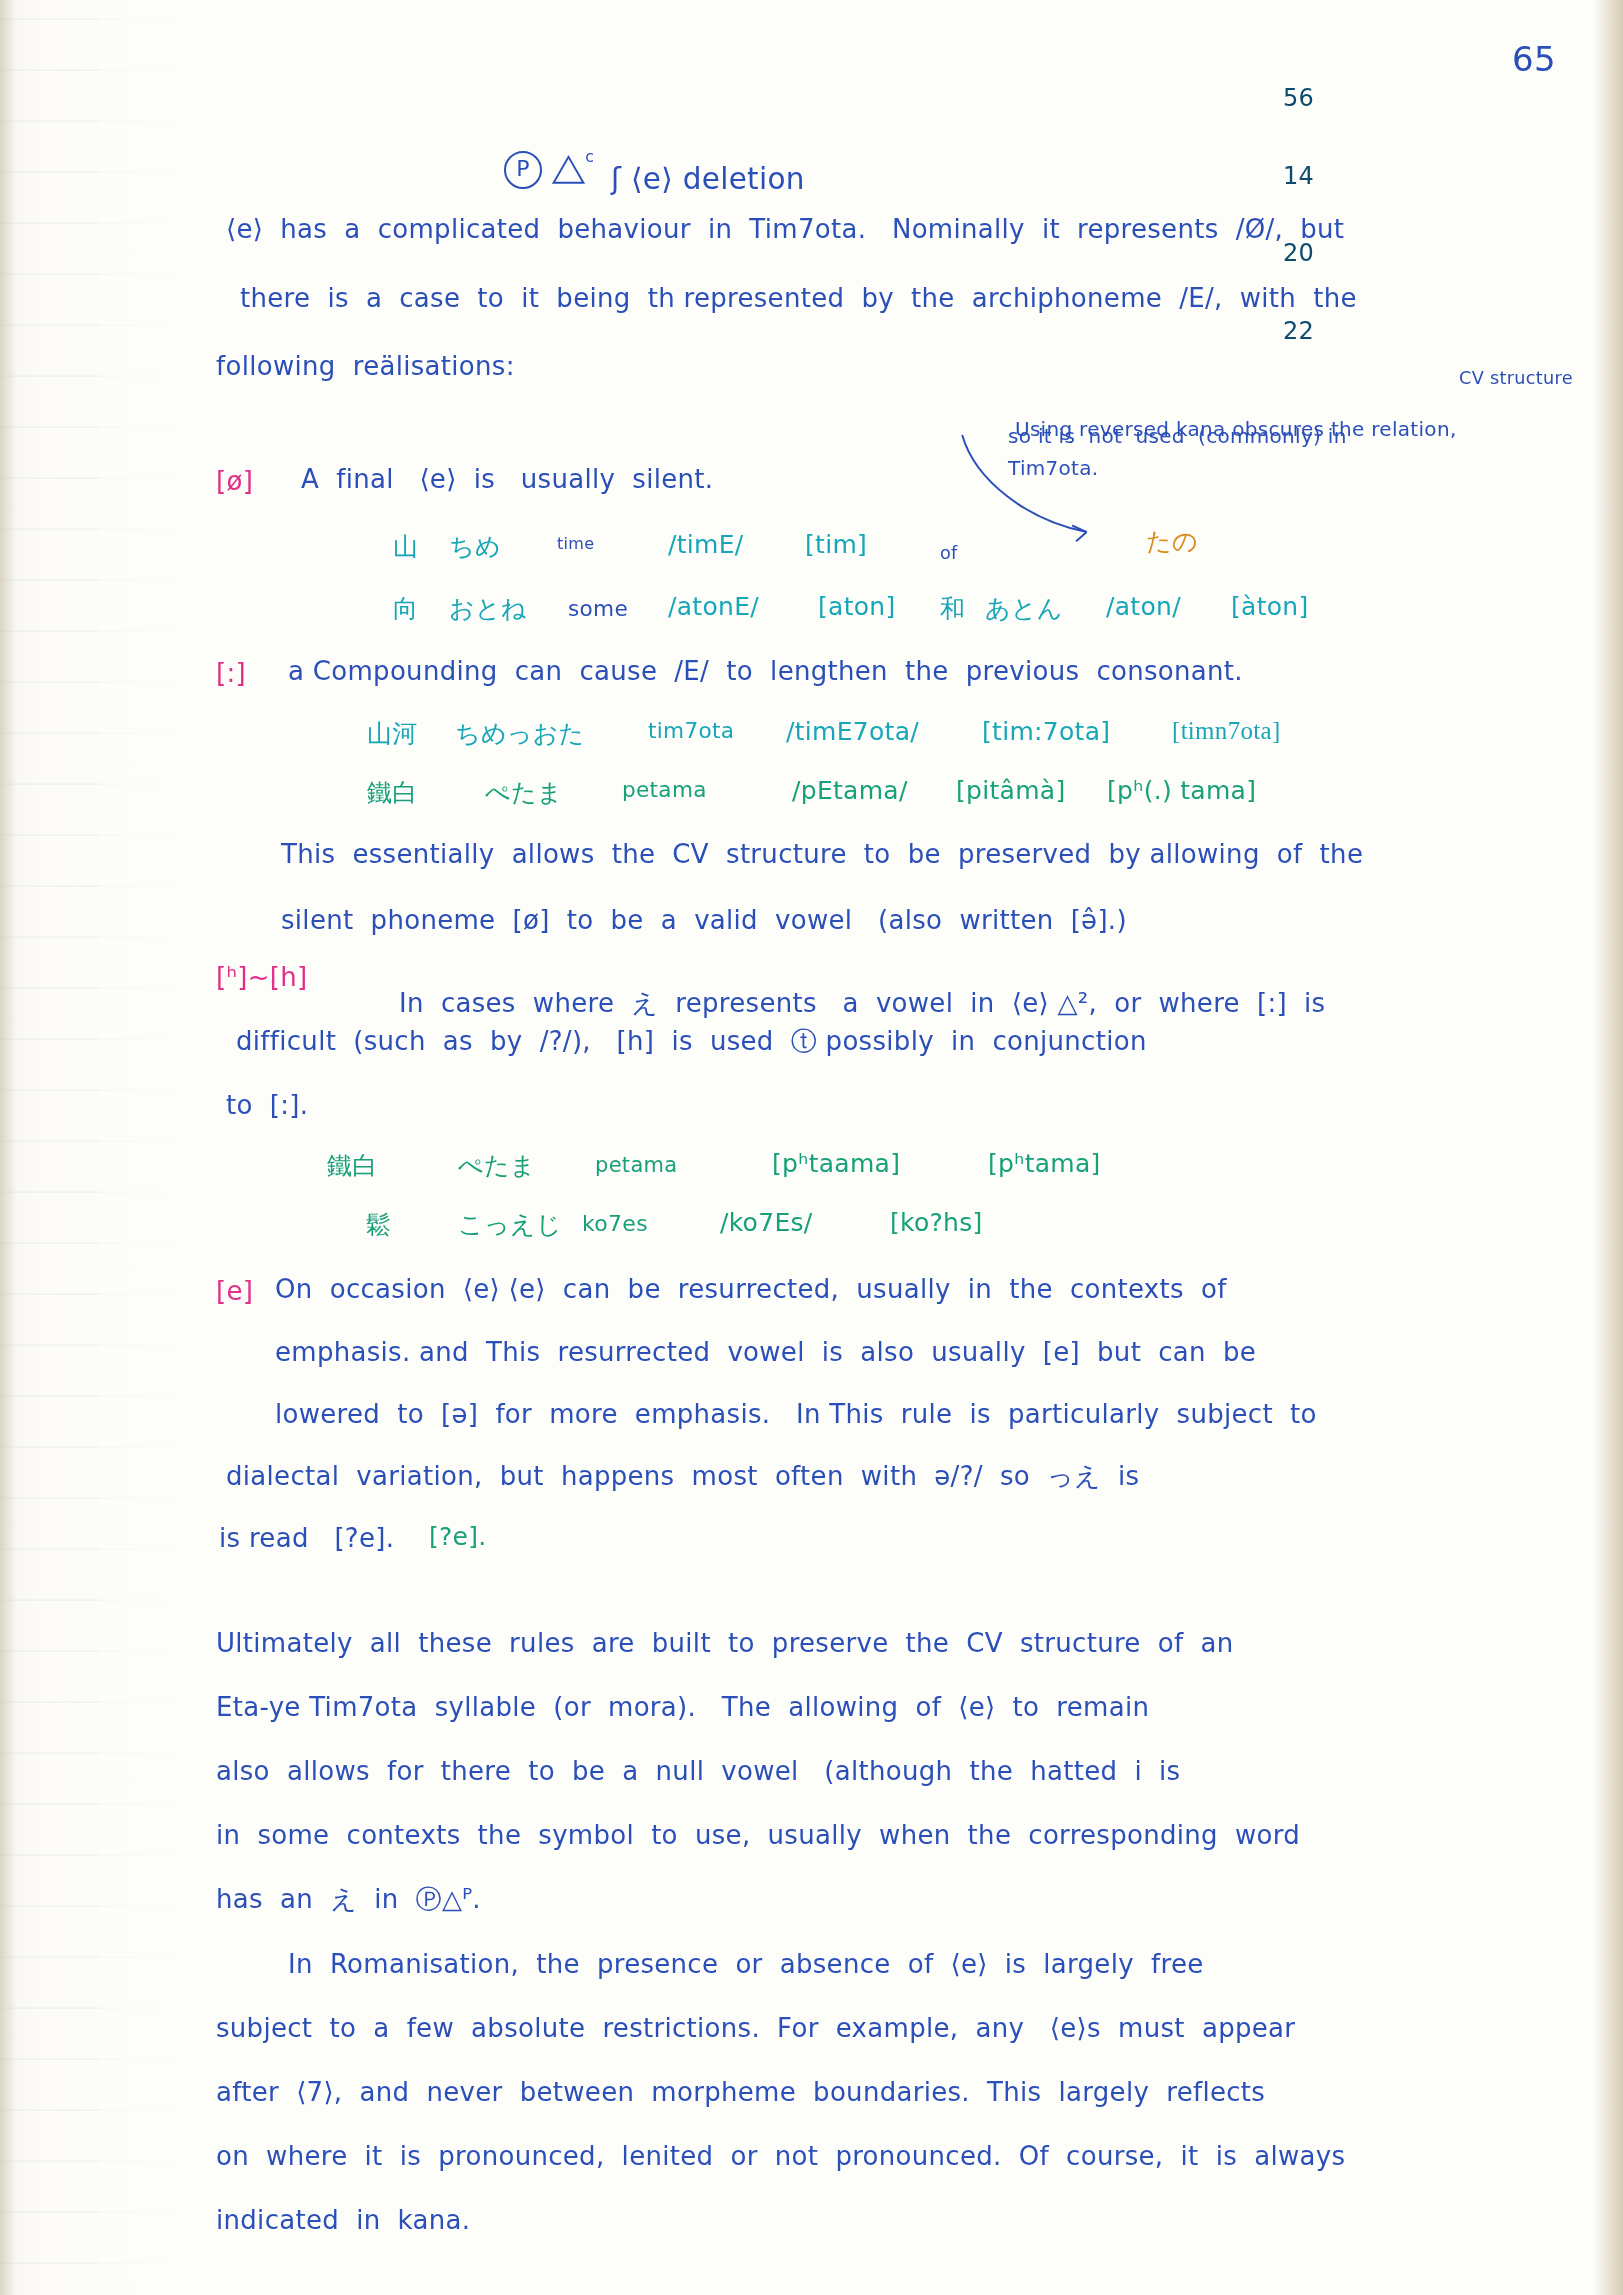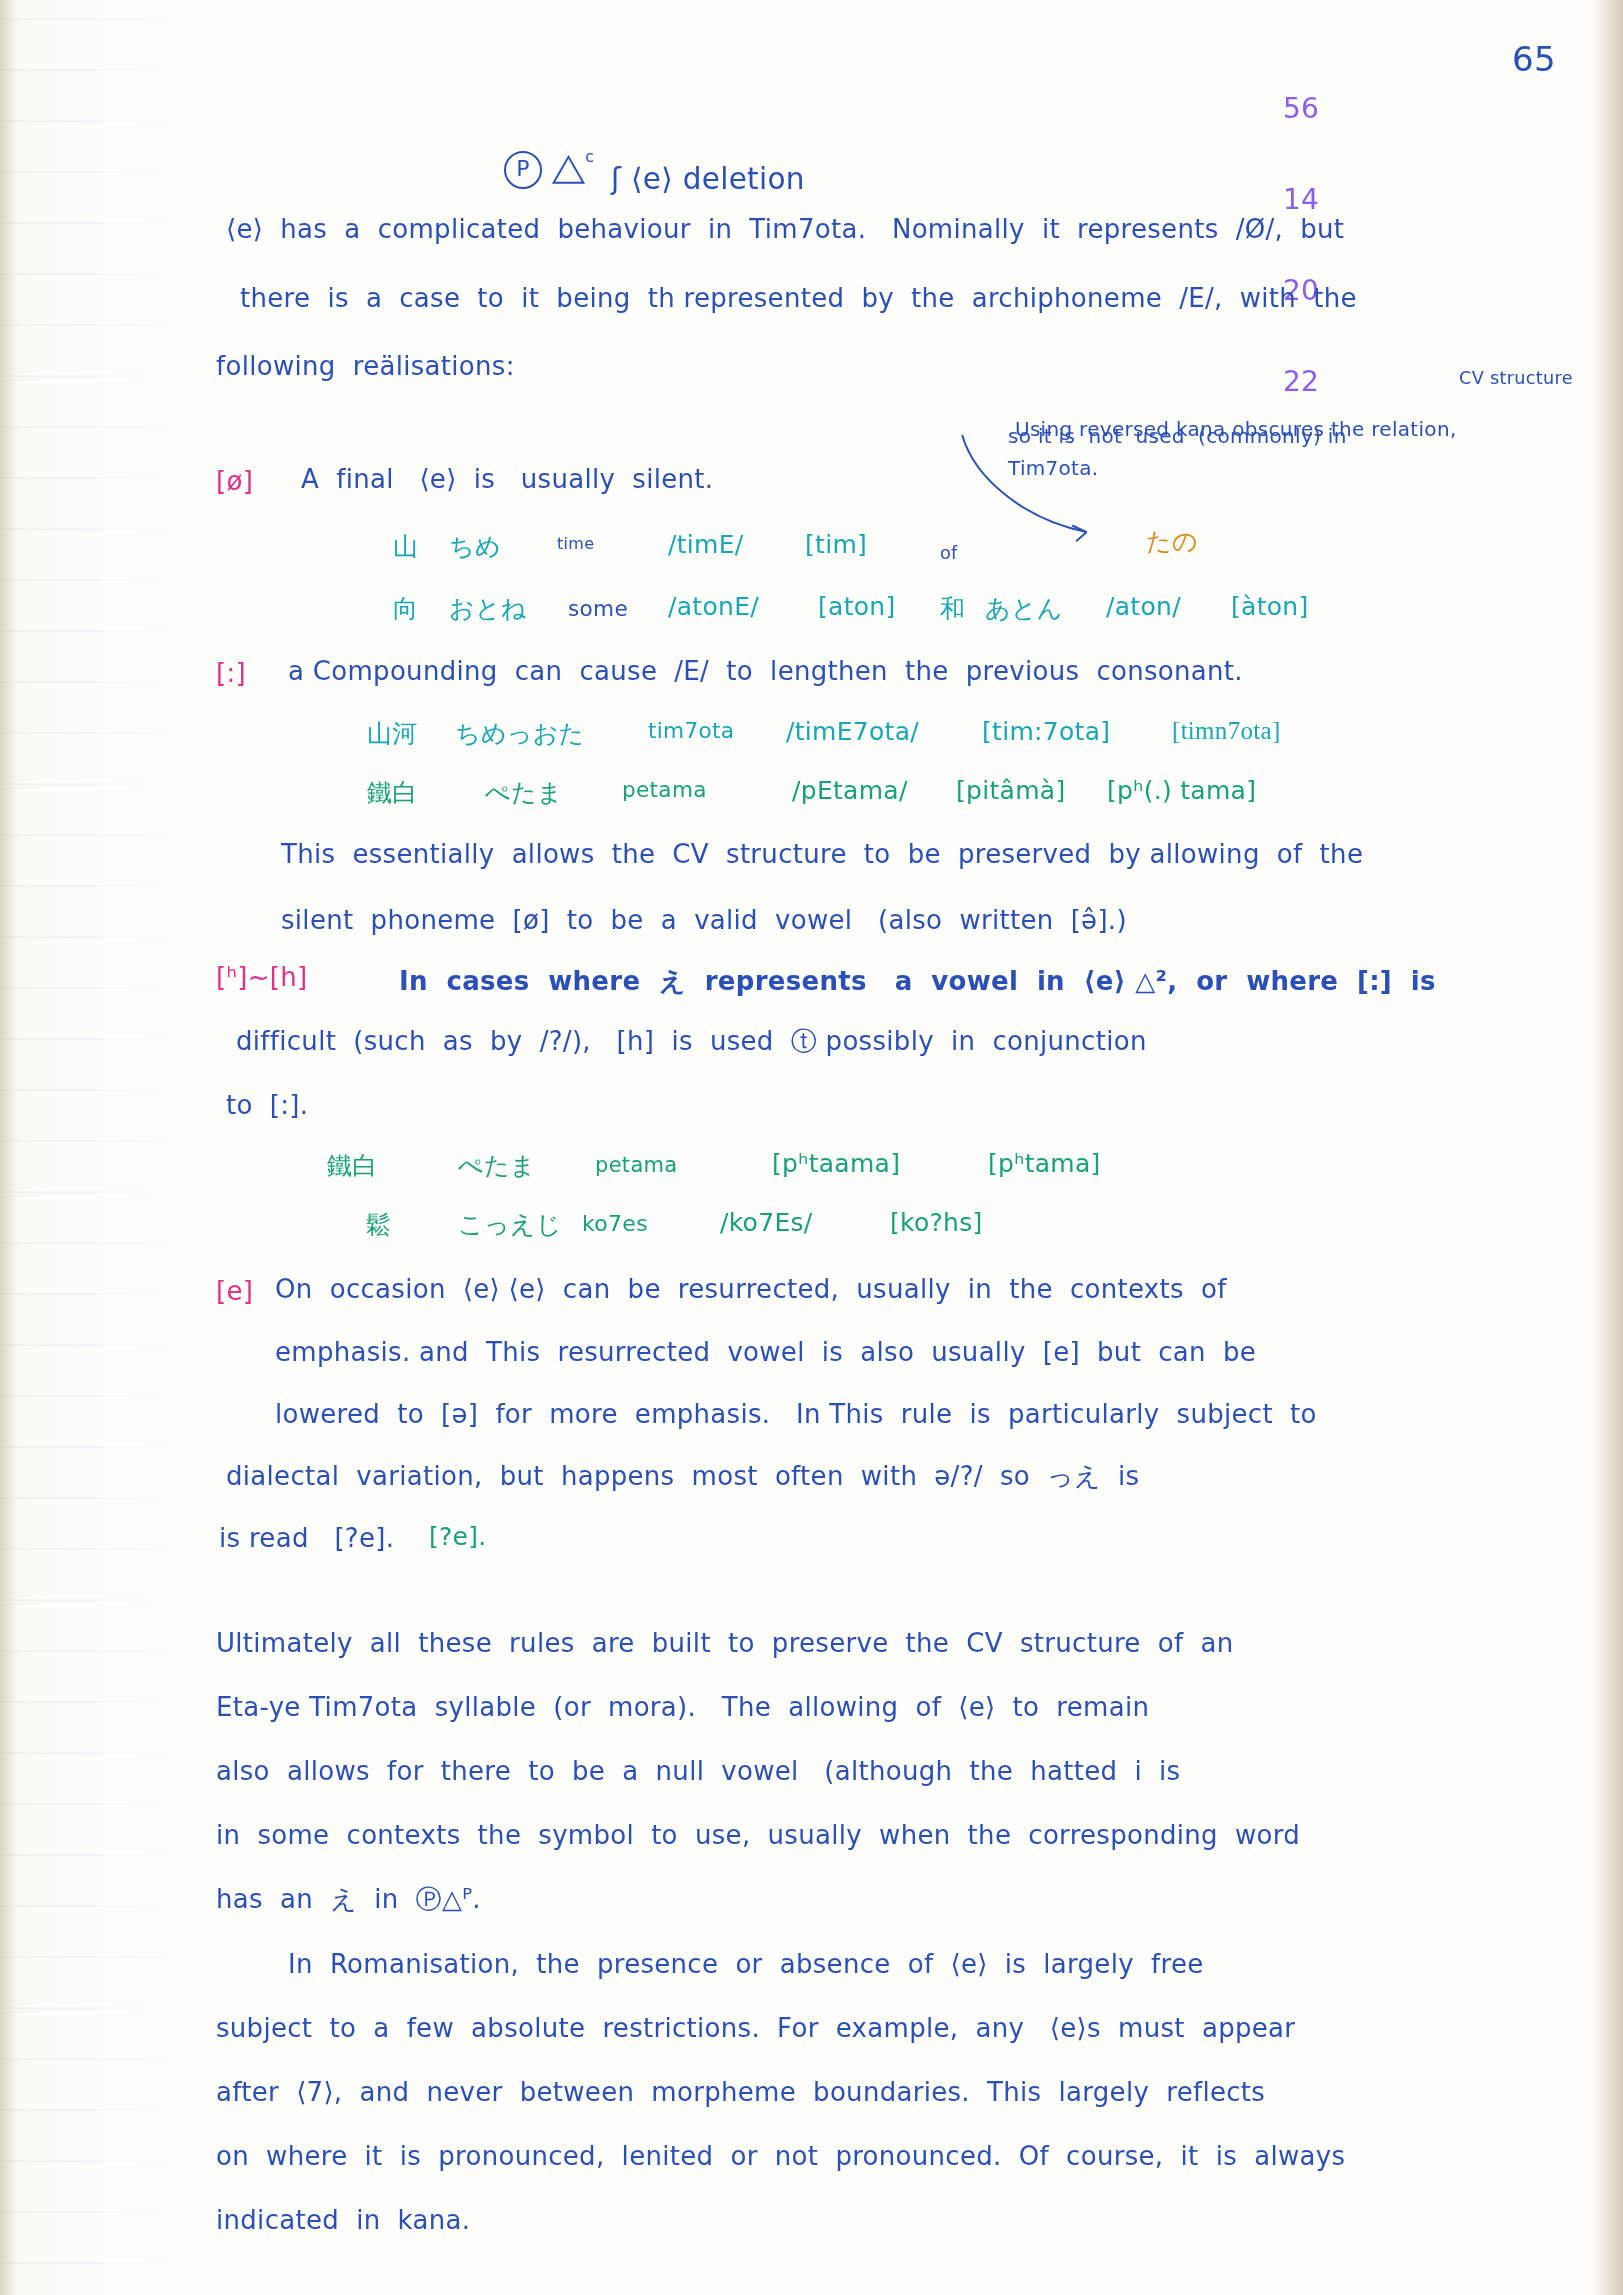--- a/index.html
+++ b/index.html
@@ -76,22 +76,22 @@
     font-size: 20px;
   }
   .head {
     font-size: 29.5px;
   }
   .pagenum {
     font-size: 34px;
     color: #2b4fb8;
   }
   .datestack {
-    font-size: 28px;
-    color: #8b5cf6;
+    font-size: 24px;
+    color: #0c4a6e;
     line-height: 1.08;
   }
   .marker {
     font-size: 26px;
     color: #e0308a;
   }
   .example {
     font-size: 25px;
     color: #17a6b8;
   }
@@ -195,21 +195,21 @@
     <span class="hand example-g" style="position:absolute; left:255px; top:1.3px; font-size:21.6px;">petama</span>
     <span class="hand example-g" style="position:absolute; left:425px; top:0;">/pEtama/</span>
     <span class="hand example-g" style="position:absolute; left:589px; top:0;">[pitâmà]</span>
     <span class="hand example-g" style="position:absolute; left:740px; top:0;">[pʰ(.) tama]</span>
   </div>
 
   <div class="hand body-line" style="left:281px; top:841px;">This  essentially  allows  the  CV  structure  to  be  preserved  by allowing  of  the</div>
   <div class="hand body-line" style="left:281px; top:907px;">silent  phoneme  [ø]  to  be  a  valid  vowel   (also  written  [ə̂].)</div>
 
   <div class="hand marker" style="left:216px; top:962px;">[ʰ]~[h]</div>
-  <div class="hand body-line" style="left:399px; top:968px;font-weight:bold;">In  cases  where  え  represents   a  vowel  in  ⟨e⟩ △²,  or  where  [:]  is</div>
+  <div class="hand body-line" style="left:399px; top:990px;">In  cases  where  え  represents   a  vowel  in  ⟨e⟩ △²,  or  where  [:]  is</div>
   <div class="hand body-line" style="left:236px; top:1028px;">difficult  (such  as  by  /?/),   [h]  is  used  ⓣ possibly  in  conjunction</div>
   <div class="hand body-line" style="left:226px; top:1092px;">to  [:].</div>
 
   <div style="position:absolute; left:327px; top:1149px;">
     <span class="hand example-g" style="position:absolute; left:0; top:0;">鐵白</span>
     <span class="hand example-g" style="position:absolute; left:131px; top:0;">ぺたま</span>
     <span class="hand example-g" style="position:absolute; left:268px; top:3.9px; font-size:21px;">petama</span>
     <span class="hand example-g" style="position:absolute; left:445px; top:0;">[pʰtaama]</span>
     <span class="hand example-g" style="position:absolute; left:661px; top:0;">[pʰtama]</span>
   </div>

